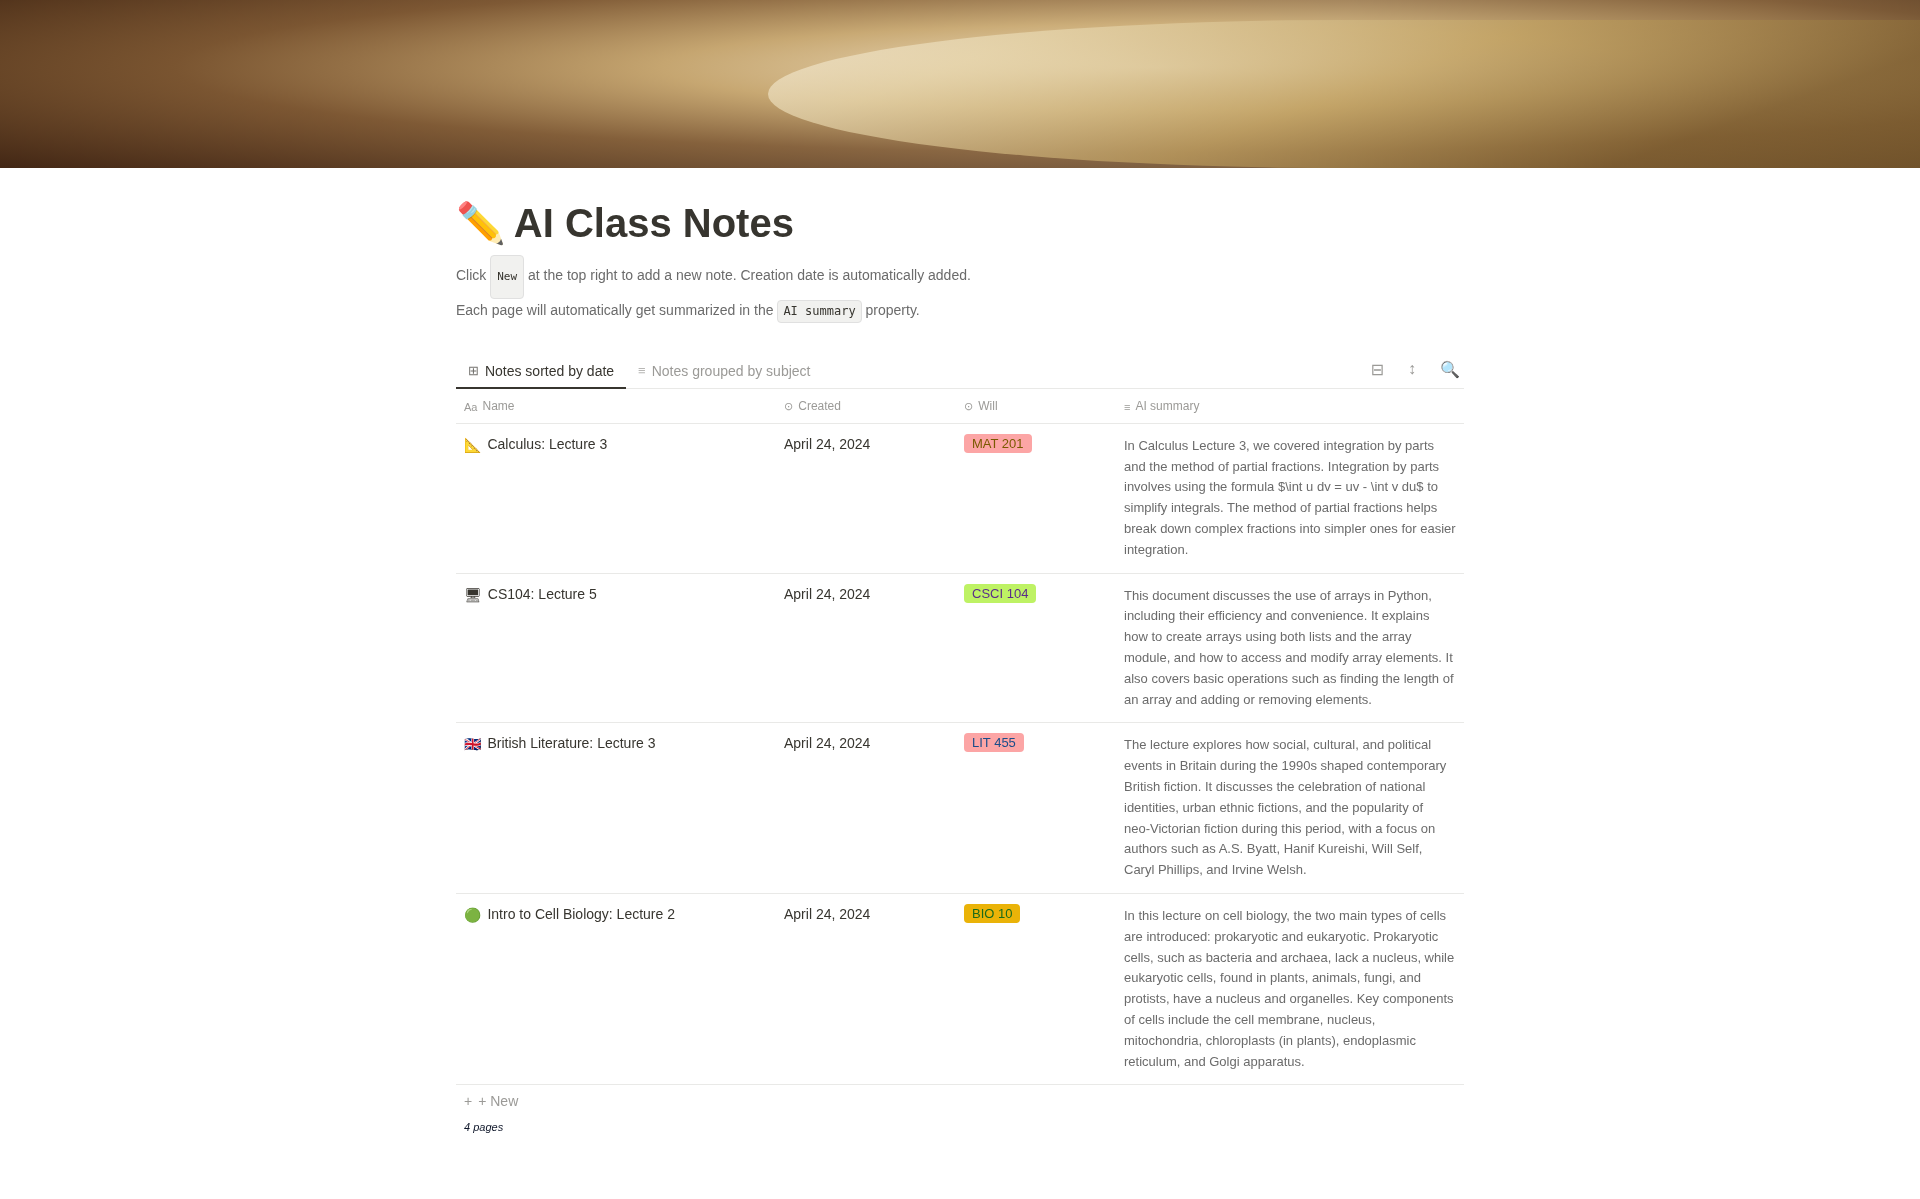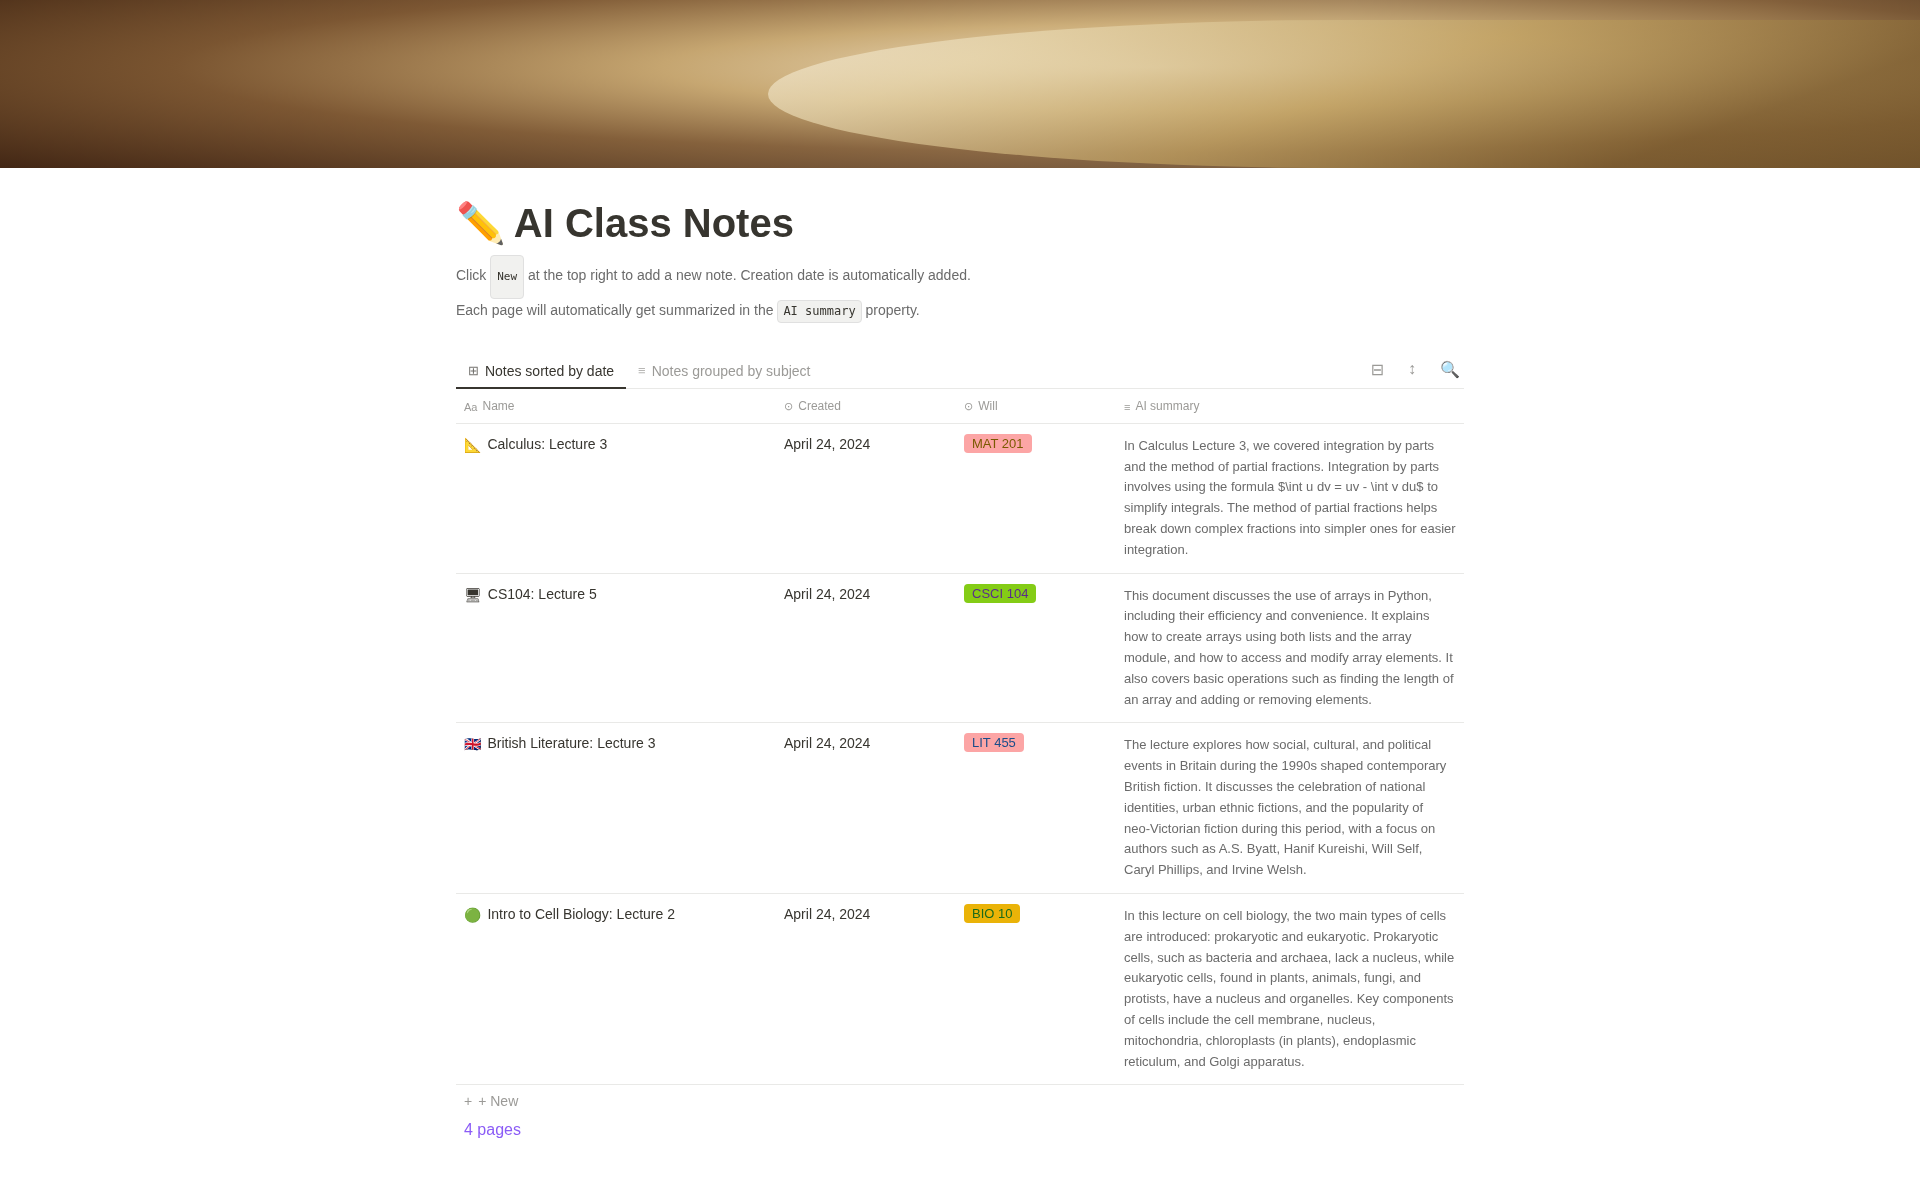--- a/index.html
+++ b/index.html
@@ -173,21 +173,21 @@
       padding-top: 10px;
     }
     .class-badge {
       display: inline-block;
       padding: 2px 8px;
       border-radius: 4px;
       font-size: 13px;
       font-weight: 500;
     }
     .badge-mat { background: #fca5a5; color: #7a5900; }
-    .badge-csci { background: #84cc16; color: #5b2d8a; }
+    .badge-csci { background: #bef264; color: #5b2d8a; }
     .badge-lit { background: #fca5a5; color: #1a4d8a; text-align: center; }
     .badge-bio { background: #eab308; color: #1a6b1a; }
 
     .cell-summary {
       font-size: 13px;
       color: #6b6b6b;
       line-height: 1.6;
       padding: 12px 8px;
     }
 
@@ -198,22 +198,23 @@
       padding: 8px 8px;
       color: #9b9a97;
       font-size: 14px;
       cursor: pointer;
     }
 
     .count-row {
       display: flex;
       align-items: center;
       padding: 4px 8px;
-      color: #8b5cf6;
-      font-size: 16px;
+      color: #0f172a;
+      font-size: 11px;
+      font-style: italic;
     }
   </style>
 </head>
 <body>
 
 <div class="hero-image"></div>
 
 <div class="page-content">
 
   <div class="page-title-area">

